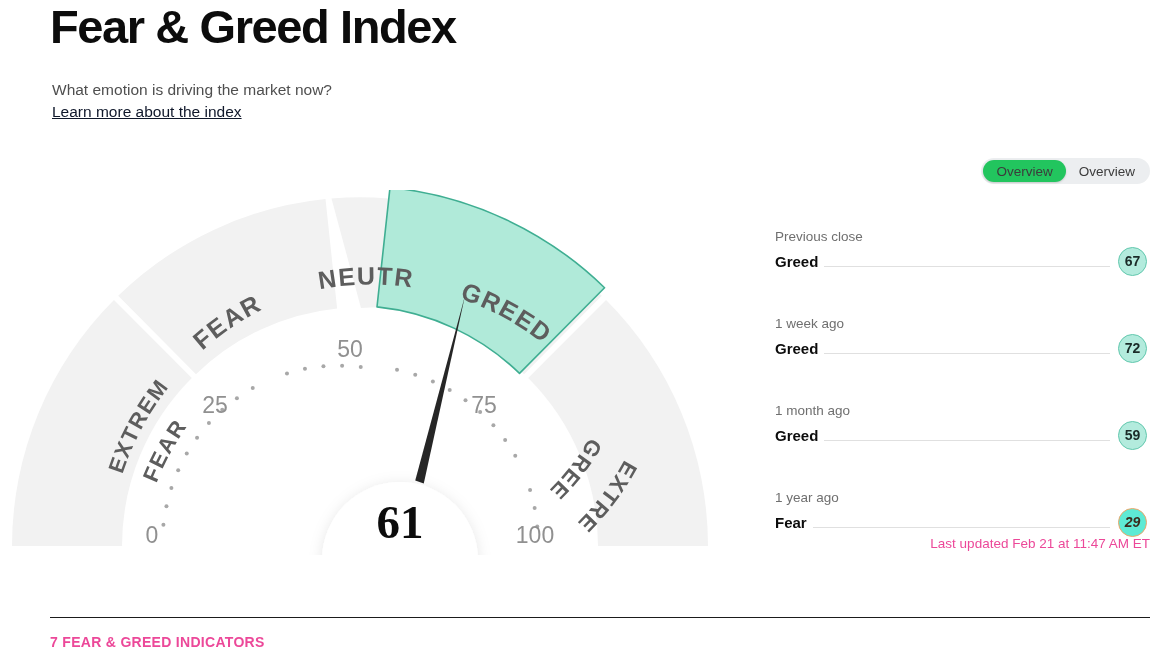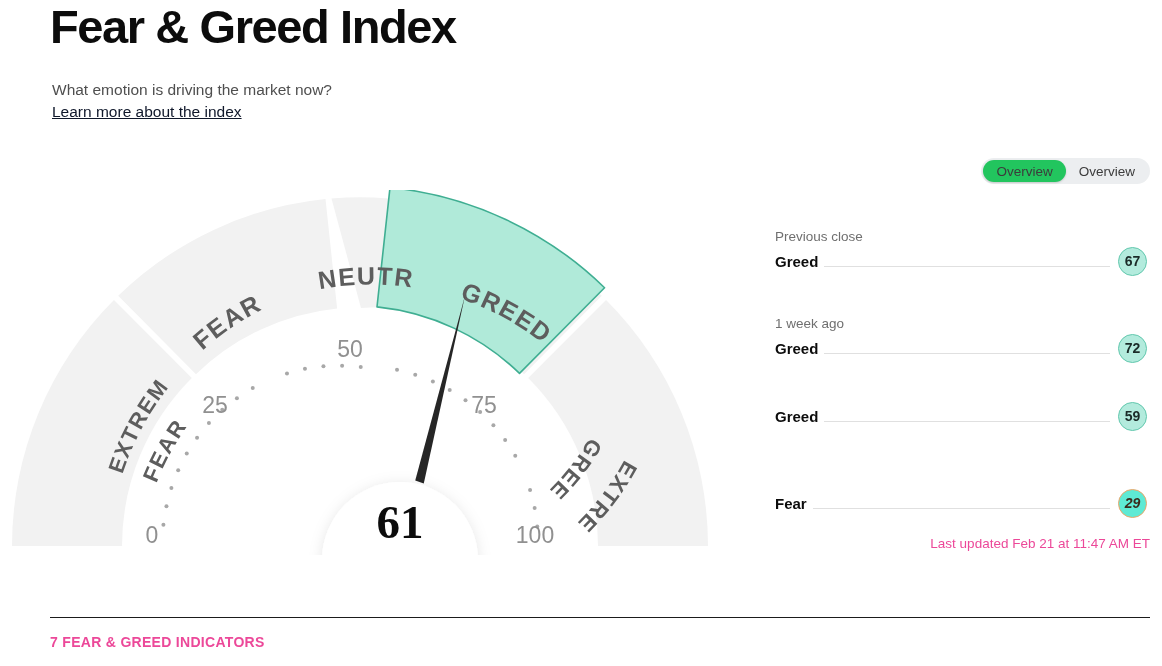--- a/index.html
+++ b/index.html
@@ -324,28 +324,30 @@
     <div class="side-row">
       <div class="side-label">1 week ago</div>
       <div class="side-body">
         <span class="side-value">Greed</span>
         <span class="side-leader"></span>
         <span class="badge greed">72</span>
       </div>
     </div>
 
     <div class="side-row">
+      <div class="side-label">1 month ago</div>
       <div class="side-body">
         <span class="side-value">Greed</span>
         <span class="side-leader"></span>
         <span class="badge greed">59</span>
       </div>
     </div>
 
     <div class="side-row">
+      <div class="side-label">1 year ago</div>
       <div class="side-body">
         <span class="side-value">Fear</span>
         <span class="side-leader"></span>
         <span class="badge fear">29</span>
       </div>
     </div>
   </div>
 
   <div class="last-updated">Last updated Feb 21 at 11:47 AM ET</div>
 

